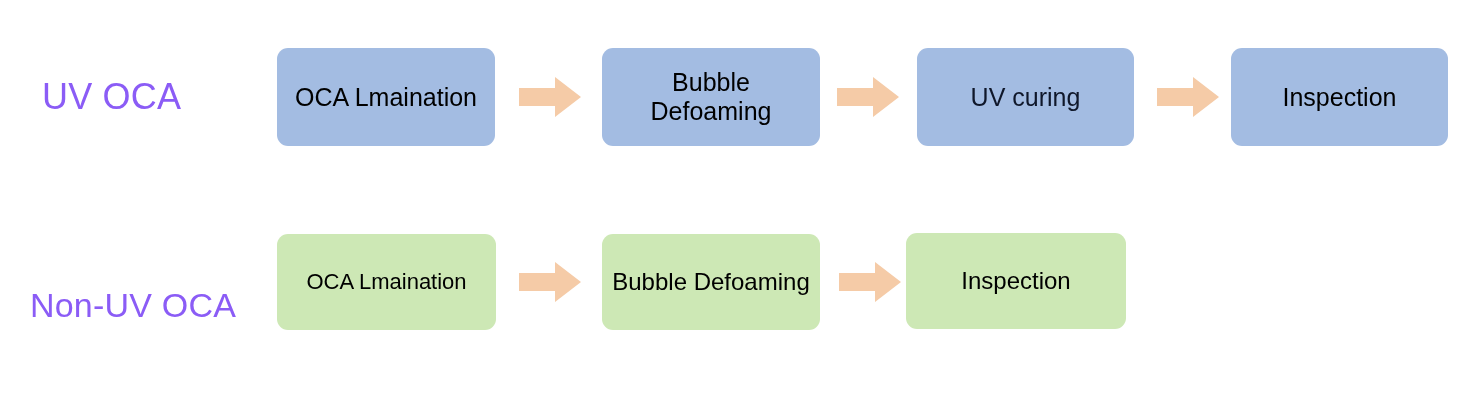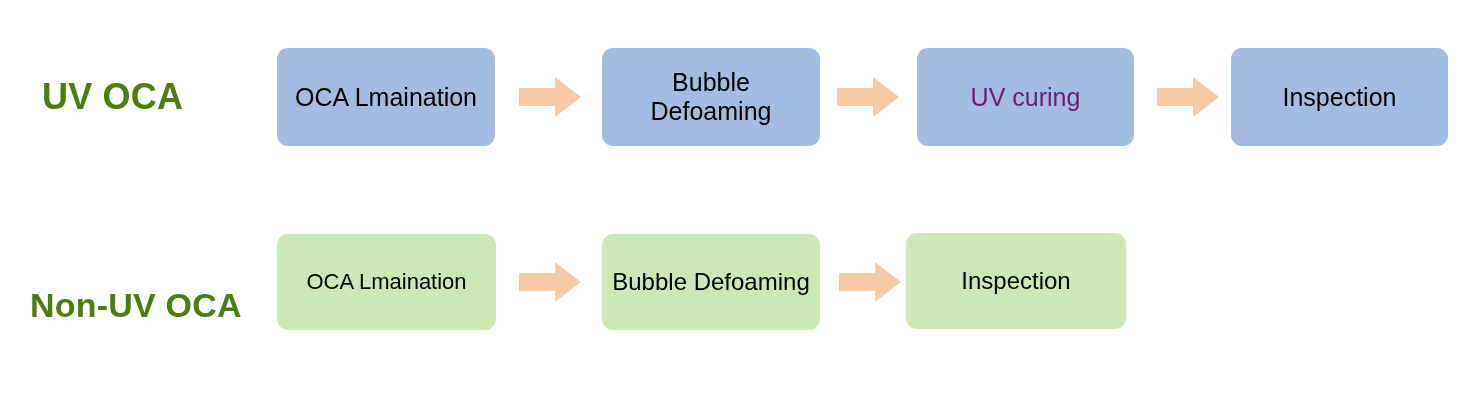--- a/index.html
+++ b/index.html
@@ -13,22 +13,22 @@
   }
   #canvas {
     position: relative;
     width: 1471px;
     height: 415px;
     background: #ffffff;
     overflow: hidden;
   }
   .row-label {
     position: absolute;
-    color: #4d7c0f;
-    font-weight: 700;
+    color: #8b5cf6;
+    font-weight: 400;
     white-space: nowrap;
     line-height: 1;
   }
   #label-uv-oca {
     left: 42px;
     top: 97px;
     transform: translateY(-50%);
     font-size: 36px;
     letter-spacing: 0.2px;
   }
@@ -47,21 +47,21 @@
     align-items: center;
     justify-content: center;
     text-align: center;
     box-sizing: border-box;
     line-height: 1.15;
     color: #000000;
   }
   .proc-box.blue  { background: #a3bce2; }
   .proc-box.green { background: #cde8b5; }
   .proc-box .box-text { display: block; padding: 0 8px; }
-  .proc-box.accent .box-text { color: #701a75; }
+  .proc-box.accent .box-text { color: #0f172a; }
 
   
   #box-uv-1 { left: 277px; top: 48px;  width: 218px; height: 98px; font-size: 25px; }
   #box-uv-2 { left: 602px; top: 48px;  width: 218px; height: 98px; font-size: 25px; }
   #box-uv-3 { left: 917px; top: 48px;  width: 217px; height: 98px; font-size: 25px; }
   #box-uv-4 { left: 1231px; top: 48px; width: 217px; height: 98px; font-size: 25px; }
 
   
   #box-nonuv-1 { left: 277px; top: 234px; width: 219px; height: 96px; font-size: 22px; }
   #box-nonuv-2 { left: 602px; top: 234px; width: 218px; height: 96px; font-size: 24px; }

